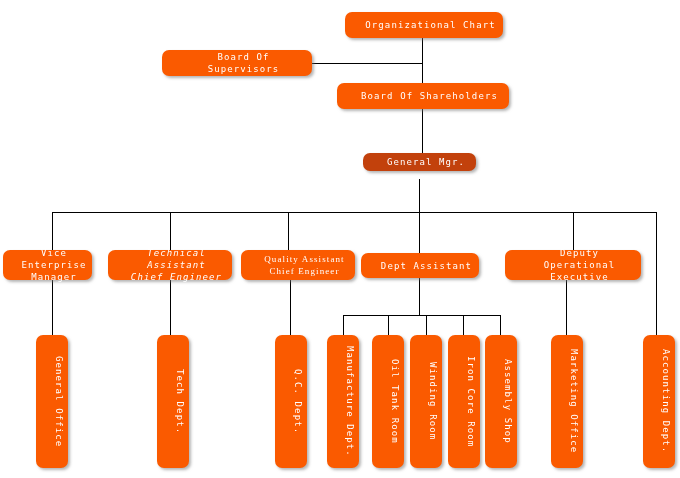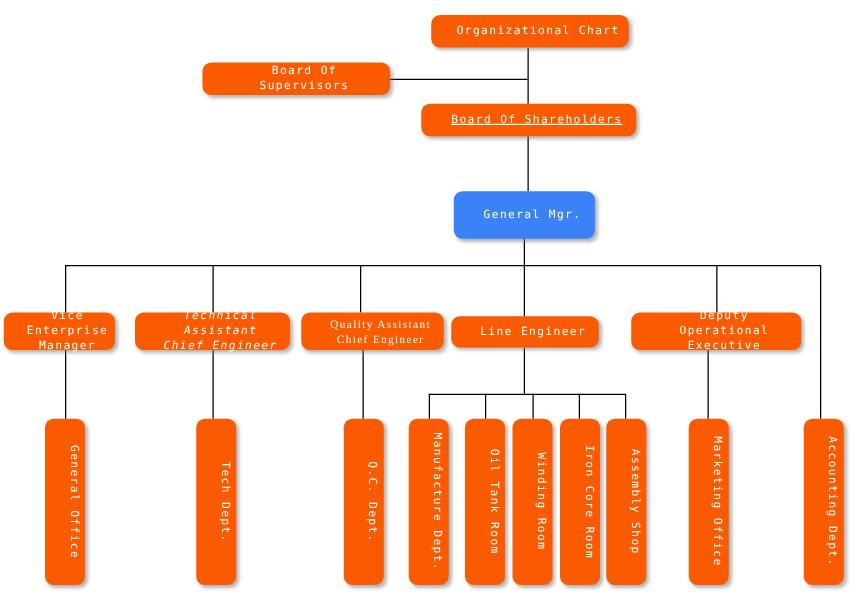--- a/index.html
+++ b/index.html
@@ -84,29 +84,29 @@
       <div class="line v" style="left: 343px; top: 315px; height: 20px; background: rgb(0, 0, 0);"></div>
       <div class="line v" style="left: 388px; top: 315px; height: 20px; background: rgb(0, 0, 0);"></div>
       <div class="line v" style="left: 426px; top: 315px; height: 20px; background: rgb(0, 0, 0);"></div>
       <div class="line v" style="left: 463px; top: 315px; height: 20px; background: rgb(0, 0, 0);"></div>
       <div class="line v" style="left: 500px; top: 315px; height: 20px; background: rgb(0, 0, 0);"></div>
       <div class="line v" style="left: 566px; top: 280px; height: 55px; background: rgb(0, 0, 0);"></div>
     </div>
   <div id="node-layer">
       <div class="node" style="left: 345px; top: 12px; width: 158px; height: 26px; background: rgb(250, 90, 0); color: rgb(255, 255, 255);"><span class="lbl">Organizational Chart</span></div>
       <div class="node" style="left: 162px; top: 50px; width: 150px; height: 26px; background: rgb(250, 90, 0); color: rgb(255, 255, 255);"><span class="lbl">Board Of Supervisors</span></div>
-      <div class="node" style="left: 337px; top: 83px; width: 172px; height: 26px; background: rgb(250, 90, 0); color: rgb(255, 255, 255); text-decoration: underline;"><span class="lbl">Board Of Shareholders</span></div>
-      <div class="node" style="left: 363px; top: 153px; width: 113px; height: 38px; background: #3b82f6; color: rgb(255, 255, 255);"><span class="lbl">General Mgr.</span></div>
+      <div class="node" style="left: 337px; top: 83px; width: 172px; height: 26px; background: rgb(250, 90, 0); color: rgb(255, 255, 255);"><span class="lbl">Board Of Shareholders</span></div>
+      <div class="node" style="left: 363px; top: 153px; width: 113px; height: 18px; background: #c2410c; color: rgb(255, 255, 255);"><span class="lbl">General Mgr.</span></div>
       <div class="node" style="left: 3px; top: 250px; width: 89px; height: 30px; background: rgb(250, 90, 0); color: rgb(255, 255, 255);"><span class="lbl">Vice Enterprise
 Manager</span></div>
       <div class="node" style="left: 108px; top: 250px; width: 124px; height: 30px; background: rgb(250, 90, 0); color: rgb(255, 255, 255); font-style: italic;"><span class="lbl">Technical Assistant
 Chief Engineer</span></div>
       <div class="node" style="left: 241px; top: 250px; width: 114px; height: 30px; background: rgb(250, 90, 0); color: rgb(255, 255, 255); font-family: Liberation Serif, serif;"><span class="lbl">Quality Assistant
 Chief Engineer</span></div>
-      <div class="node" style="left: 361px; top: 253px; width: 118px; height: 25px; background: rgb(250, 90, 0); color: rgb(255, 255, 255);"><span class="lbl">Line Engineer</span></div>
+      <div class="node" style="left: 361px; top: 253px; width: 118px; height: 25px; background: rgb(250, 90, 0); color: rgb(255, 255, 255);"><span class="lbl">Dept Assistant</span></div>
       <div class="node" style="left: 505px; top: 250px; width: 136px; height: 30px; background: rgb(250, 90, 0); color: rgb(255, 255, 255);"><span class="lbl">Deputy Operational
 Executive</span></div>
       <div class="node vert" style="left: 36px; top: 335px; width: 32px; height: 133px; background: rgb(250, 90, 0); color: rgb(255, 255, 255);"><span class="lbl">General Office</span></div>
       <div class="node vert" style="left: 157px; top: 335px; width: 32px; height: 133px; background: rgb(250, 90, 0); color: rgb(255, 255, 255);"><span class="lbl">Tech Dept.</span></div>
       <div class="node vert" style="left: 275px; top: 335px; width: 32px; height: 133px; background: rgb(250, 90, 0); color: rgb(255, 255, 255);"><span class="lbl">Q.C. Dept.</span></div>
       <div class="node vert" style="left: 327px; top: 335px; width: 32px; height: 133px; background: rgb(250, 90, 0); color: rgb(255, 255, 255);"><span class="lbl">Manufacture Dept.</span></div>
       <div class="node vert" style="left: 372px; top: 335px; width: 32px; height: 133px; background: rgb(250, 90, 0); color: rgb(255, 255, 255);"><span class="lbl">Oil Tank Room</span></div>
       <div class="node vert" style="left: 410px; top: 335px; width: 32px; height: 133px; background: rgb(250, 90, 0); color: rgb(255, 255, 255);"><span class="lbl">Winding Room</span></div>
       <div class="node vert" style="left: 448px; top: 335px; width: 32px; height: 133px; background: rgb(250, 90, 0); color: rgb(255, 255, 255);"><span class="lbl">Iron Core Room</span></div>
       <div class="node vert" style="left: 485px; top: 335px; width: 32px; height: 133px; background: rgb(250, 90, 0); color: rgb(255, 255, 255);"><span class="lbl">Assembly Shop</span></div>

